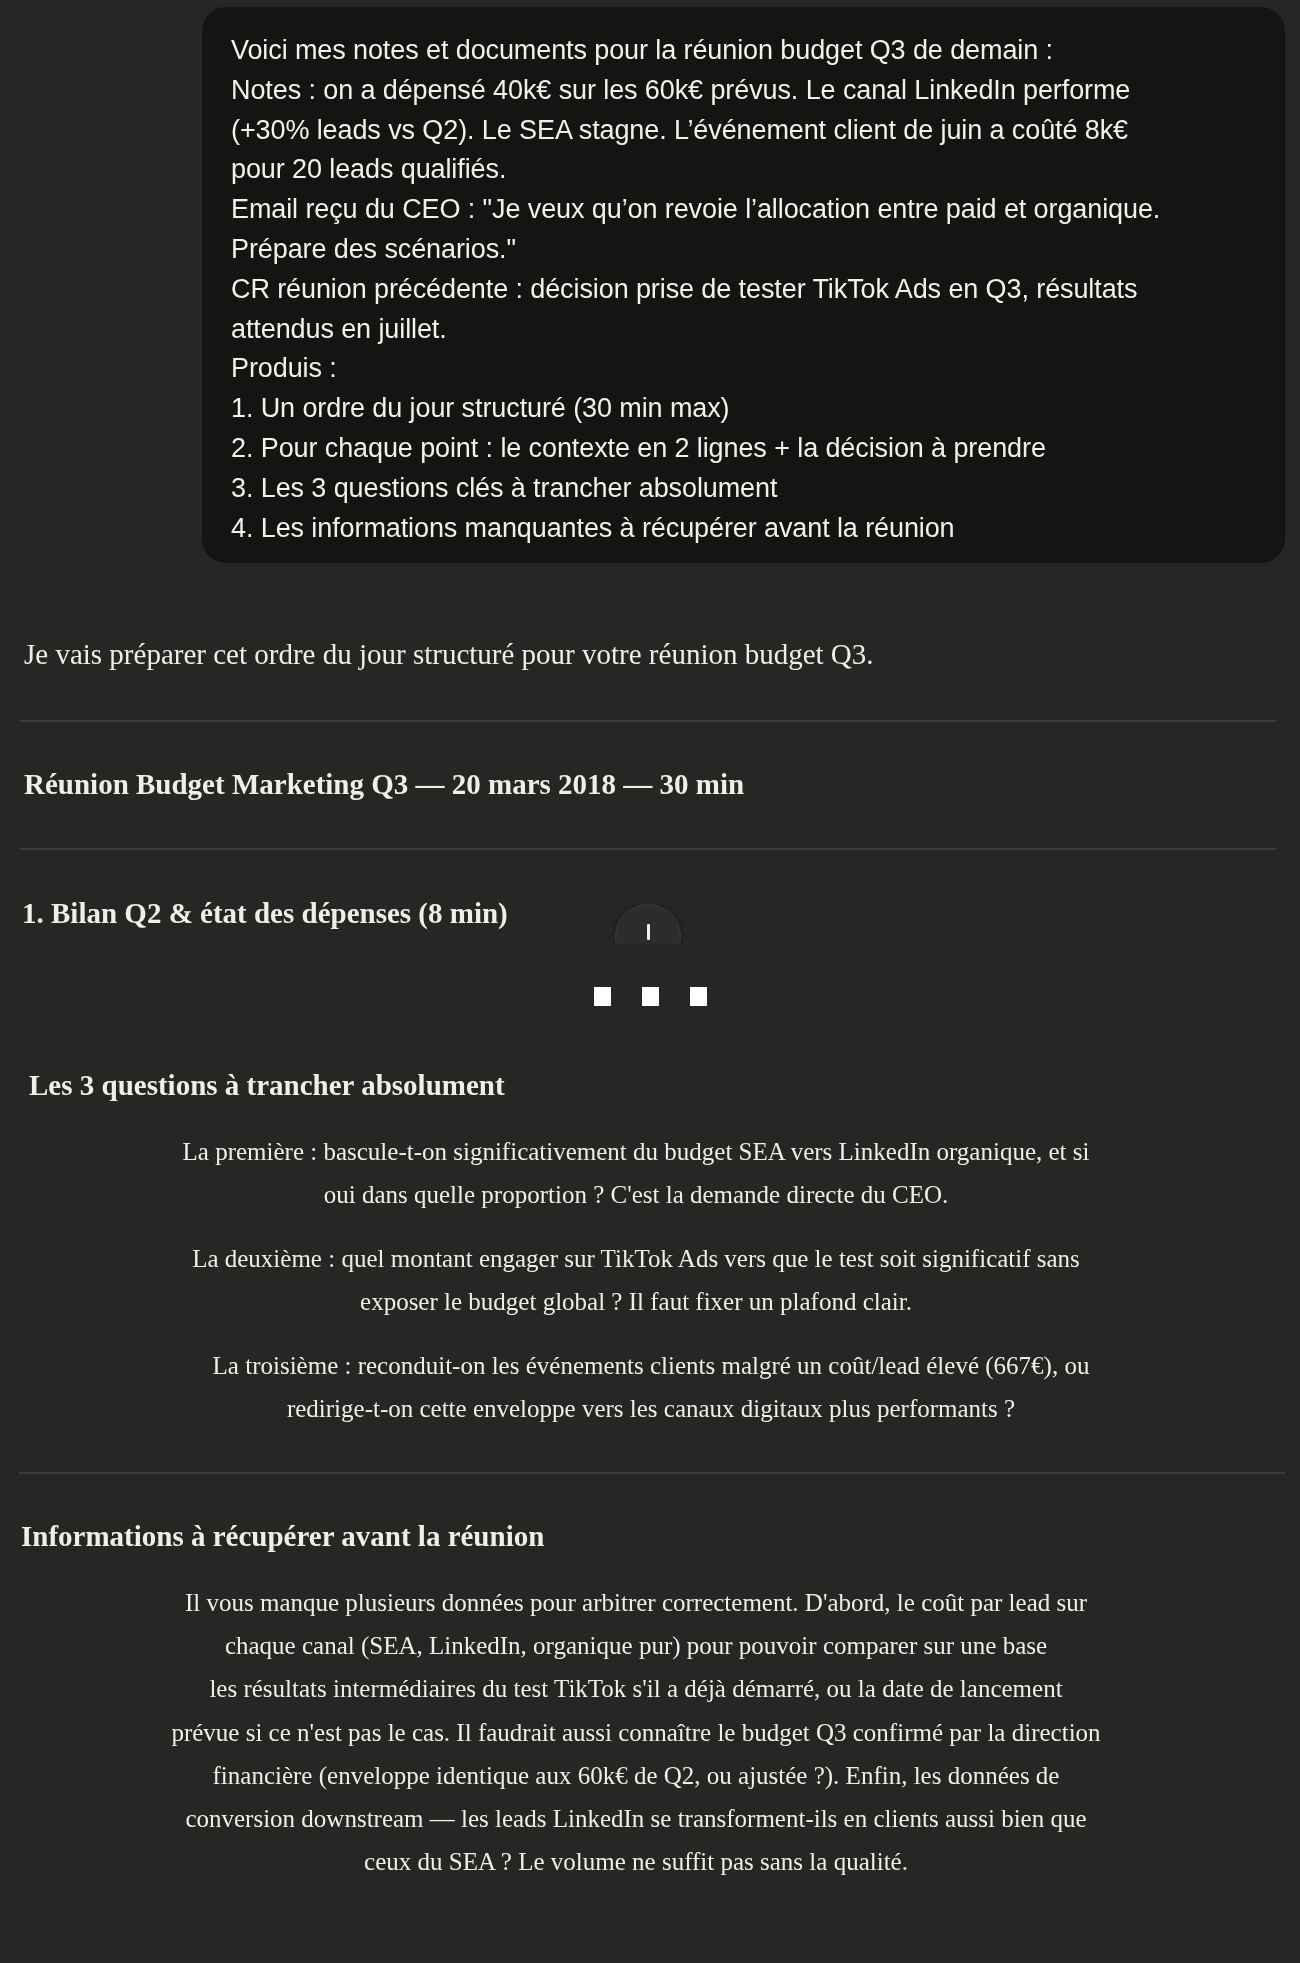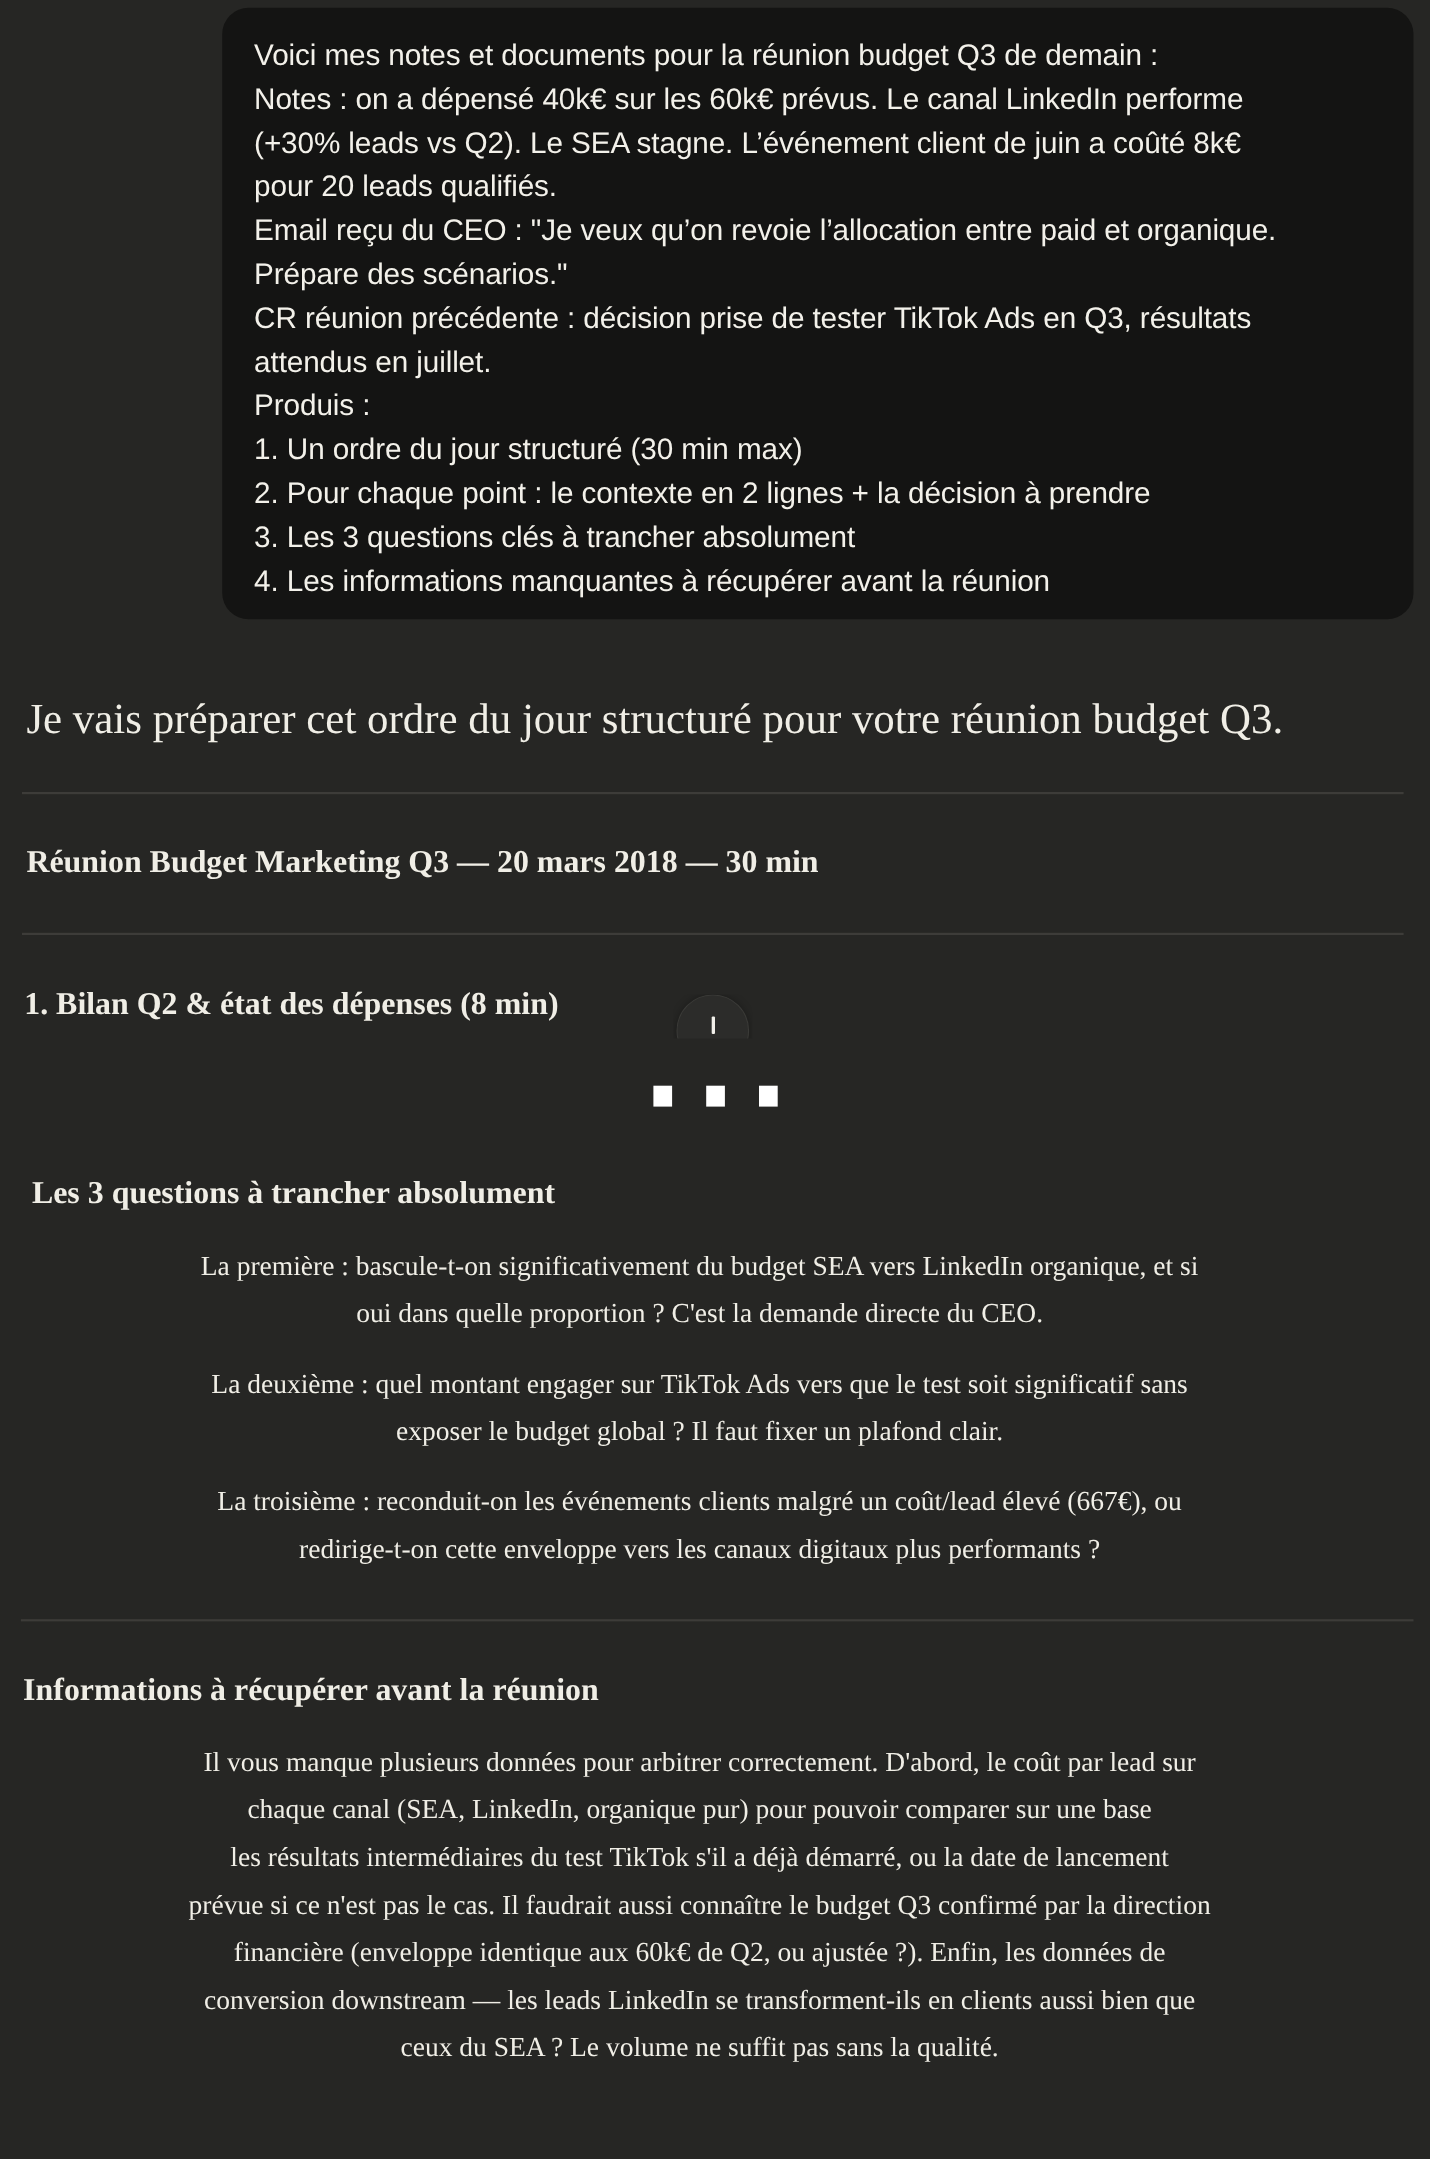--- a/index.html
+++ b/index.html
@@ -30,21 +30,21 @@
 
     .serif {
       font-family: "Liberation Serif", "DejaVu Serif", serif;
       color: #f0eee6;
     }
 
     .abs { position: absolute; white-space: nowrap; }
 
     .intro {
       left: 24px; top: 634px;
-      font-size: 39px; line-height: 40px;
+      font-size: 29px; line-height: 40px;
     }
 
     .divider {
       position: absolute;
       height: 2px;
       background: #3d3c39;
     }
 
     .doc-title {
       left: 24px; top: 764px;
@@ -152,21 +152,21 @@
 <div class="para serif" style="top:1130px;">
   <span class="line">La première : bascule-t-on significativement du budget SEA vers LinkedIn organique, et si</span>
   <span class="line">oui dans quelle proportion ? C'est la demande directe du CEO.</span>
 </div>
 
 <div class="para serif" style="top:1237px;">
   <span class="line">La deuxième : quel montant engager sur TikTok Ads vers que le test soit significatif sans</span>
   <span class="line">exposer le budget global ? Il faut fixer un plafond clair.</span>
 </div>
 
-<div class="para serif" style="top:1344px;">
+<div class="para serif" style="top:1344px;margin-left:15px;">
   <span class="line">La troisième : reconduit-on les événements clients malgré un coût/lead élevé (667€), ou</span>
   <span class="line">redirige-t-on cette enveloppe vers les canaux digitaux plus performants ?</span>
 </div>
 
 <div class="divider" style="left:19px; top:1472px; width:1266px;"></div>
 
 <div class="abs serif section-heading" style="top:1516px; left:21px;">Informations à récupérer avant la réunion</div>
 
 <div class="para serif" style="top:1581px;">
   <span class="line">Il vous manque plusieurs données pour arbitrer correctement. D'abord, le coût par lead sur</span>

